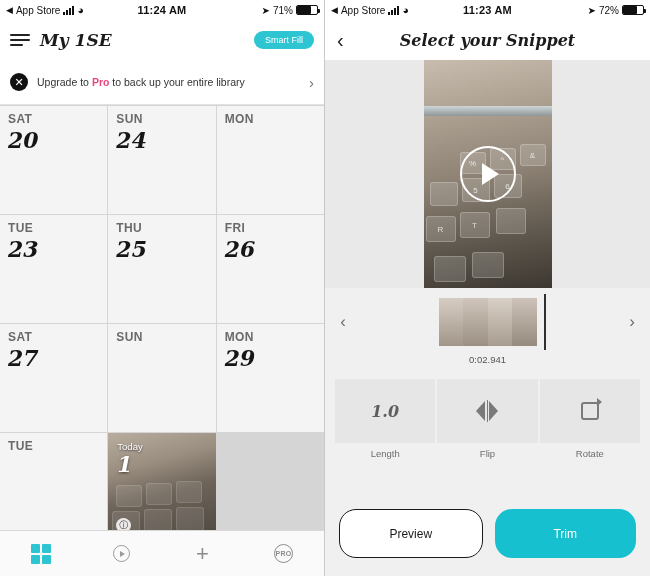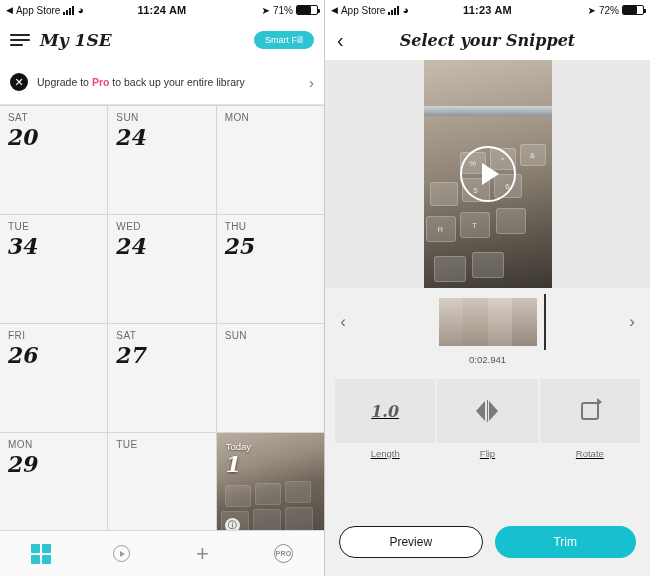--- a/index.html
+++ b/index.html
@@ -78,21 +78,21 @@
 
   
   .cal-grid {
     display: grid; grid-template-columns: repeat(3, 1fr);
     grid-auto-rows: 108px; background: #d5d5d5; gap: 1px;
     padding-top: 1px;
   }
   .cal-cell {
     background: #f4f4f4; padding: 6px 8px; position: relative; overflow: hidden;
   }
-  .cal-dow { font-size: 10px; color: #6a6a6a; letter-spacing: 0.4px; }
+  .cal-dow { font-size: 12px; color: #6a6a6a; letter-spacing: 0.4px; font-weight: bold; }
   .cal-num {
     font-family: "DejaVu Serif", serif; font-style: italic; font-weight: bold;
     font-size: 22px; color: #161616; margin-top: 1px;
   }
   .cal-cell.photo { padding: 0; background: #8a7e72; }
   .photo-bg {
     position: absolute; inset: 0;
     background:
       linear-gradient(165deg, #b9ada0 0%, #9a8e80 30%, #6e6459 55%, #4d4740 100%);
   }
@@ -206,21 +206,21 @@
     text-align: center; font-size: 9.5px; color: #555; margin-top: 8px;
   }
   .tool {
     flex: 1; background: #e6e6e6; height: 64px; display: flex;
     align-items: center; justify-content: center; cursor: pointer;
   }
   .tool-label {
     text-align: center; font-size: 9.5px; color: #6e6e6e; margin-top: 5px;
   }
   .tool-col { flex: 1; }
-  .tools-row { display: flex; gap: 2px; padding: 0 10px; margin-top: 8px; text-decoration: underline; }
+  .tools-row { display: flex; gap: 2px; padding: 0 10px; margin-top: 8px; }
   .speed-text {
     font-family: "DejaVu Serif", serif; font-style: italic; font-weight: bold;
     font-size: 16px; color: #5e5e5e;
   }
   .icon-sq { width: 20px; height: 20px; position: relative; }
   .icon-sq i { position: absolute; width: 6px; height: 6px; border: 1.5px solid #7a7a7a; }
   .icon-sq i:nth-child(1){ left:0; top:0; border-right: none; border-bottom: none; }
   .icon-sq i:nth-child(2){ right:0; top:0; border-left: none; border-bottom: none; }
   .icon-sq i:nth-child(3){ left:0; bottom:0; border-right: none; border-top: none; }
   .icon-sq i:nth-child(4){ right:0; bottom:0; border-left: none; border-top: none; }
@@ -245,21 +245,21 @@
     border-left: 5px solid #7a7a7a; border-top: 4px solid transparent;
     border-bottom: 4px solid transparent;
   }
 
   
   .actions {
     position: absolute; left: 0; right: 0; bottom: 18px;
     display: flex; gap: 12px; padding: 0 14px;
   }
   .btn {
-    flex: 1; height: 32px; border-radius: 17px; font-size: 12px;
+    flex: 1; height: 49px; border-radius: 17px; font-size: 12px;
     display: flex; align-items: center; justify-content: center; cursor: pointer;
   }
   .btn-outline { border: 1px solid #1b1b1b; color: #1b1b1b; background: #fff; }
   .btn-primary { background: #16c0cf; color: #fff; border: none; }
 </style>
 </head>
 <body>
 
 <div class="screens">
 
@@ -312,25 +312,21 @@
       </div>
       <div class="cal-cell">
         <div class="cal-dow">SUN</div>
         <div class="cal-num">24</div>
       </div>
       <div class="cal-cell">
         <div class="cal-dow">MON</div>
       </div>
       <div class="cal-cell">
         <div class="cal-dow">TUE</div>
-        <div class="cal-num">34</div>
-      </div>
-      <div class="cal-cell">
-        <div class="cal-dow">WED</div>
-        <div class="cal-num">24</div>
+        <div class="cal-num">23</div>
       </div>
       <div class="cal-cell">
         <div class="cal-dow">THU</div>
         <div class="cal-num">25</div>
       </div>
       <div class="cal-cell">
         <div class="cal-dow">FRI</div>
         <div class="cal-num">26</div>
       </div>
       <div class="cal-cell">

